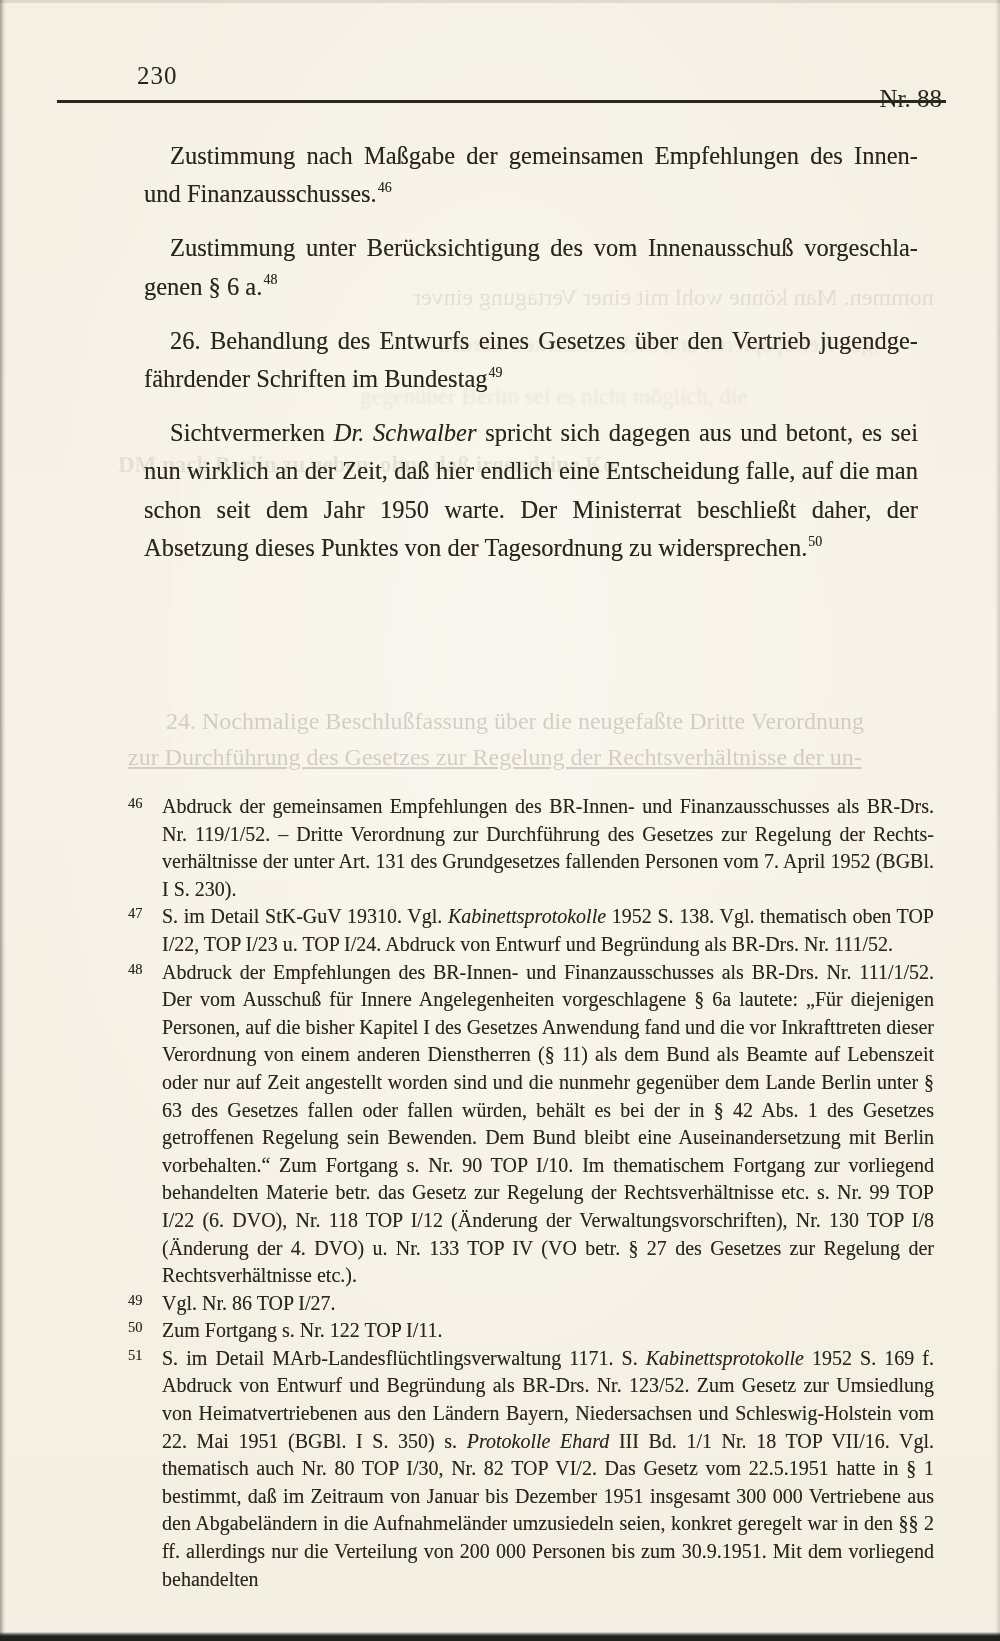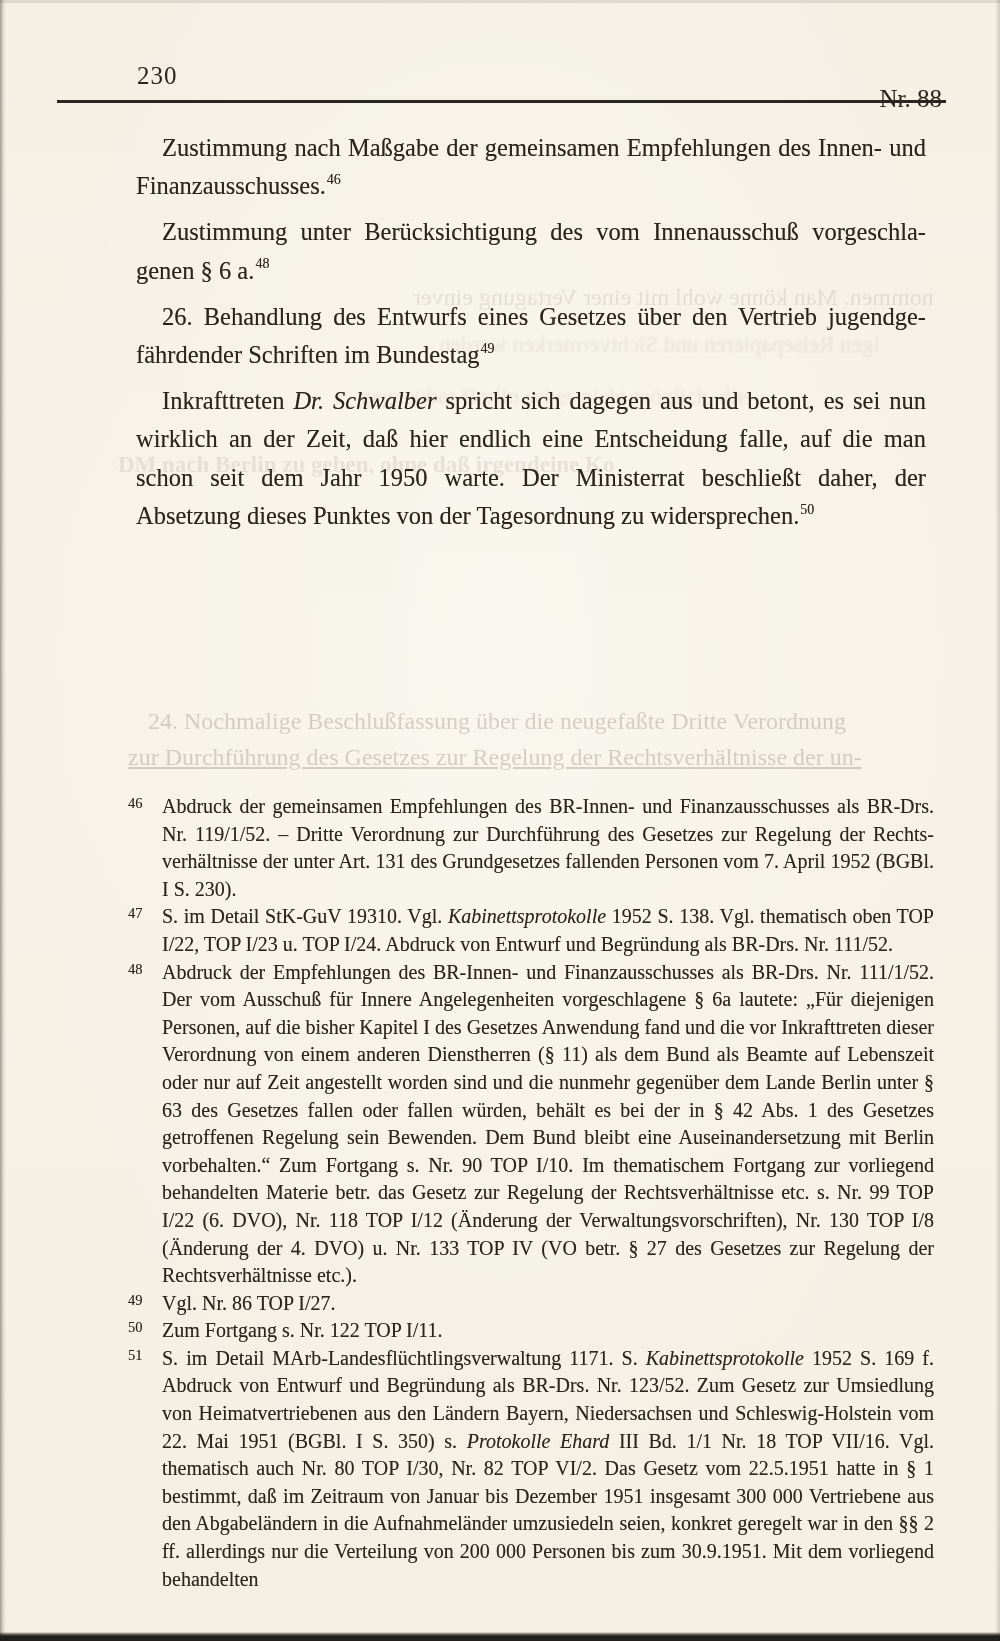--- a/index.html
+++ b/index.html
@@ -28,21 +28,21 @@
   .hdr .issue{position:absolute;right:66px;top:0;margin-top:23px;}
   .rule{position:absolute;left:57px;top:100px;width:889px;height:3px;background:#2a2620;border:none;margin:0;}
 
   .bodytext{
     position:absolute;left:128px;top:121px;width:806px;
     font-size:24.5px;line-height:38.2px;
     text-align:justify;
     hyphens:manual;-webkit-hyphens:manual;
     text-shadow:0 0 0.5px rgba(43,37,28,0.45);
   }
-  .bodytext p{margin:8px;text-indent:26px;}
+  .bodytext p{margin:16px;text-indent:26px;}
   .it{font-style:italic;}
   sup.ref{font-size:14px;line-height:0;position:relative;top:-1px;margin-left:1px;}
 
   .footnotes{
     position:absolute;left:128px;top:793px;width:806px;
     font-size:20px;line-height:27.6px;
     text-align:justify;
     hyphens:manual;-webkit-hyphens:manual;
     text-shadow:0 0 0.4px rgba(43,37,28,0.4);
   }
@@ -63,34 +63,34 @@
 
   <div class="edge-left"></div>
   <div class="edge-top"></div>
   <div class="edge-right"></div>
   <div class="edge-bottom"></div>
 
   <div class="ghost mirror" style="top:284px;right:66px;font-size:24px;opacity:0.16;filter:blur(0.7px);">nommen. Man könne wohl mit einer Vertagung einver</div>
   <div class="ghost mirror" style="top:332px;right:120px;font-size:23px;opacity:0.13;filter:blur(0.8px);">igen Reisepapieren und Sichtvermerken werden</div>
   <div class="ghost" style="top:384px;left:360px;font-size:23px;opacity:0.12;filter:blur(0.8px);">gegenüber Berlin sei es nicht möglich, die</div>
   <div class="ghost" style="top:452px;left:118px;font-size:23px;opacity:0.14;filter:blur(0.7px);font-weight:bold;">DM nach Berlin zu geben, ohne daß irgendeine Ko</div>
-  <div class="ghost" style="top:708px;left:148px;font-size:24px;opacity:0.30;filter:blur(0.6px);">24. Nochmalige Beschlußfassung über die neugefaßte Dritte Verordnung</div>
+  <div class="ghost" style="top:708px;left:166px;font-size:24px;opacity:0.30;filter:blur(0.6px);">24. Nochmalige Beschlußfassung über die neugefaßte Dritte Verordnung</div>
   <div class="ghost" style="top:744px;left:128px;font-size:24px;opacity:0.30;filter:blur(0.6px);text-decoration:underline;">zur Durchführung des Gesetzes zur Regelung der Rechtsverhältnisse der un-</div>
 
   <div class="hdr">
     <span class="pagenum">230</span>
     <span class="issue">Nr. 88</span>
   </div>
   <div class="rule"></div>
 
   <main class="bodytext">
     <p><span>Zustimmung nach Maßgabe der gemeinsamen Empfehlungen des Innen- und Finanzausschusses.</span><sup class="ref">46</sup></p>
     <p><span>Zustimmung unter Berücksichtigung des vom Innenausschuß vorgeschla­genen § 6 a.</span><sup class="ref">48</sup></p>
     <p><span>26. Behandlung des Entwurfs eines Gesetzes über den Vertrieb jugendge­fährdender Schriften im Bundestag</span><sup class="ref">49</sup></p>
-    <p><span>Inkrafttreten </span><span class="it">Dr. Schwalber</span><span> spricht sich dagegen aus und betont, es sei nun wirklich an der Zeit, daß hier endlich eine Entscheidung falle, auf die man schon seit dem Jahr 1950 warte. Der Ministerrat beschließt daher, der Absetzung dieses Punktes von der Tagesordnung zu widersprechen.</span><sup class="ref">50</sup></p>
+    <p><span>Sichtvermerken </span><span class="it">Dr. Schwalber</span><span> spricht sich dagegen aus und betont, es sei nun wirklich an der Zeit, daß hier endlich eine Entscheidung falle, auf die man schon seit dem Jahr 1950 warte. Der Ministerrat beschließt daher, der Absetzung dieses Punktes von der Tagesordnung zu widersprechen.</span><sup class="ref">50</sup></p>
   </main>
 
   <section class="footnotes">
 
     <div class="fn">
       <span class="fnnum">46</span>
       <span>Abdruck der gemeinsamen Empfehlungen des BR-Innen- und Finanzausschusses als BR-Drs. Nr. 119/1/52. – Dritte Verordnung zur Durchführung des Gesetzes zur Regelung der Rechts­verhältnisse der unter Art. 131 des Grundgesetzes fallenden Personen vom 7. April 1952 (BGBl. I S. 230).</span>
     </div>
 
     <div class="fn">

